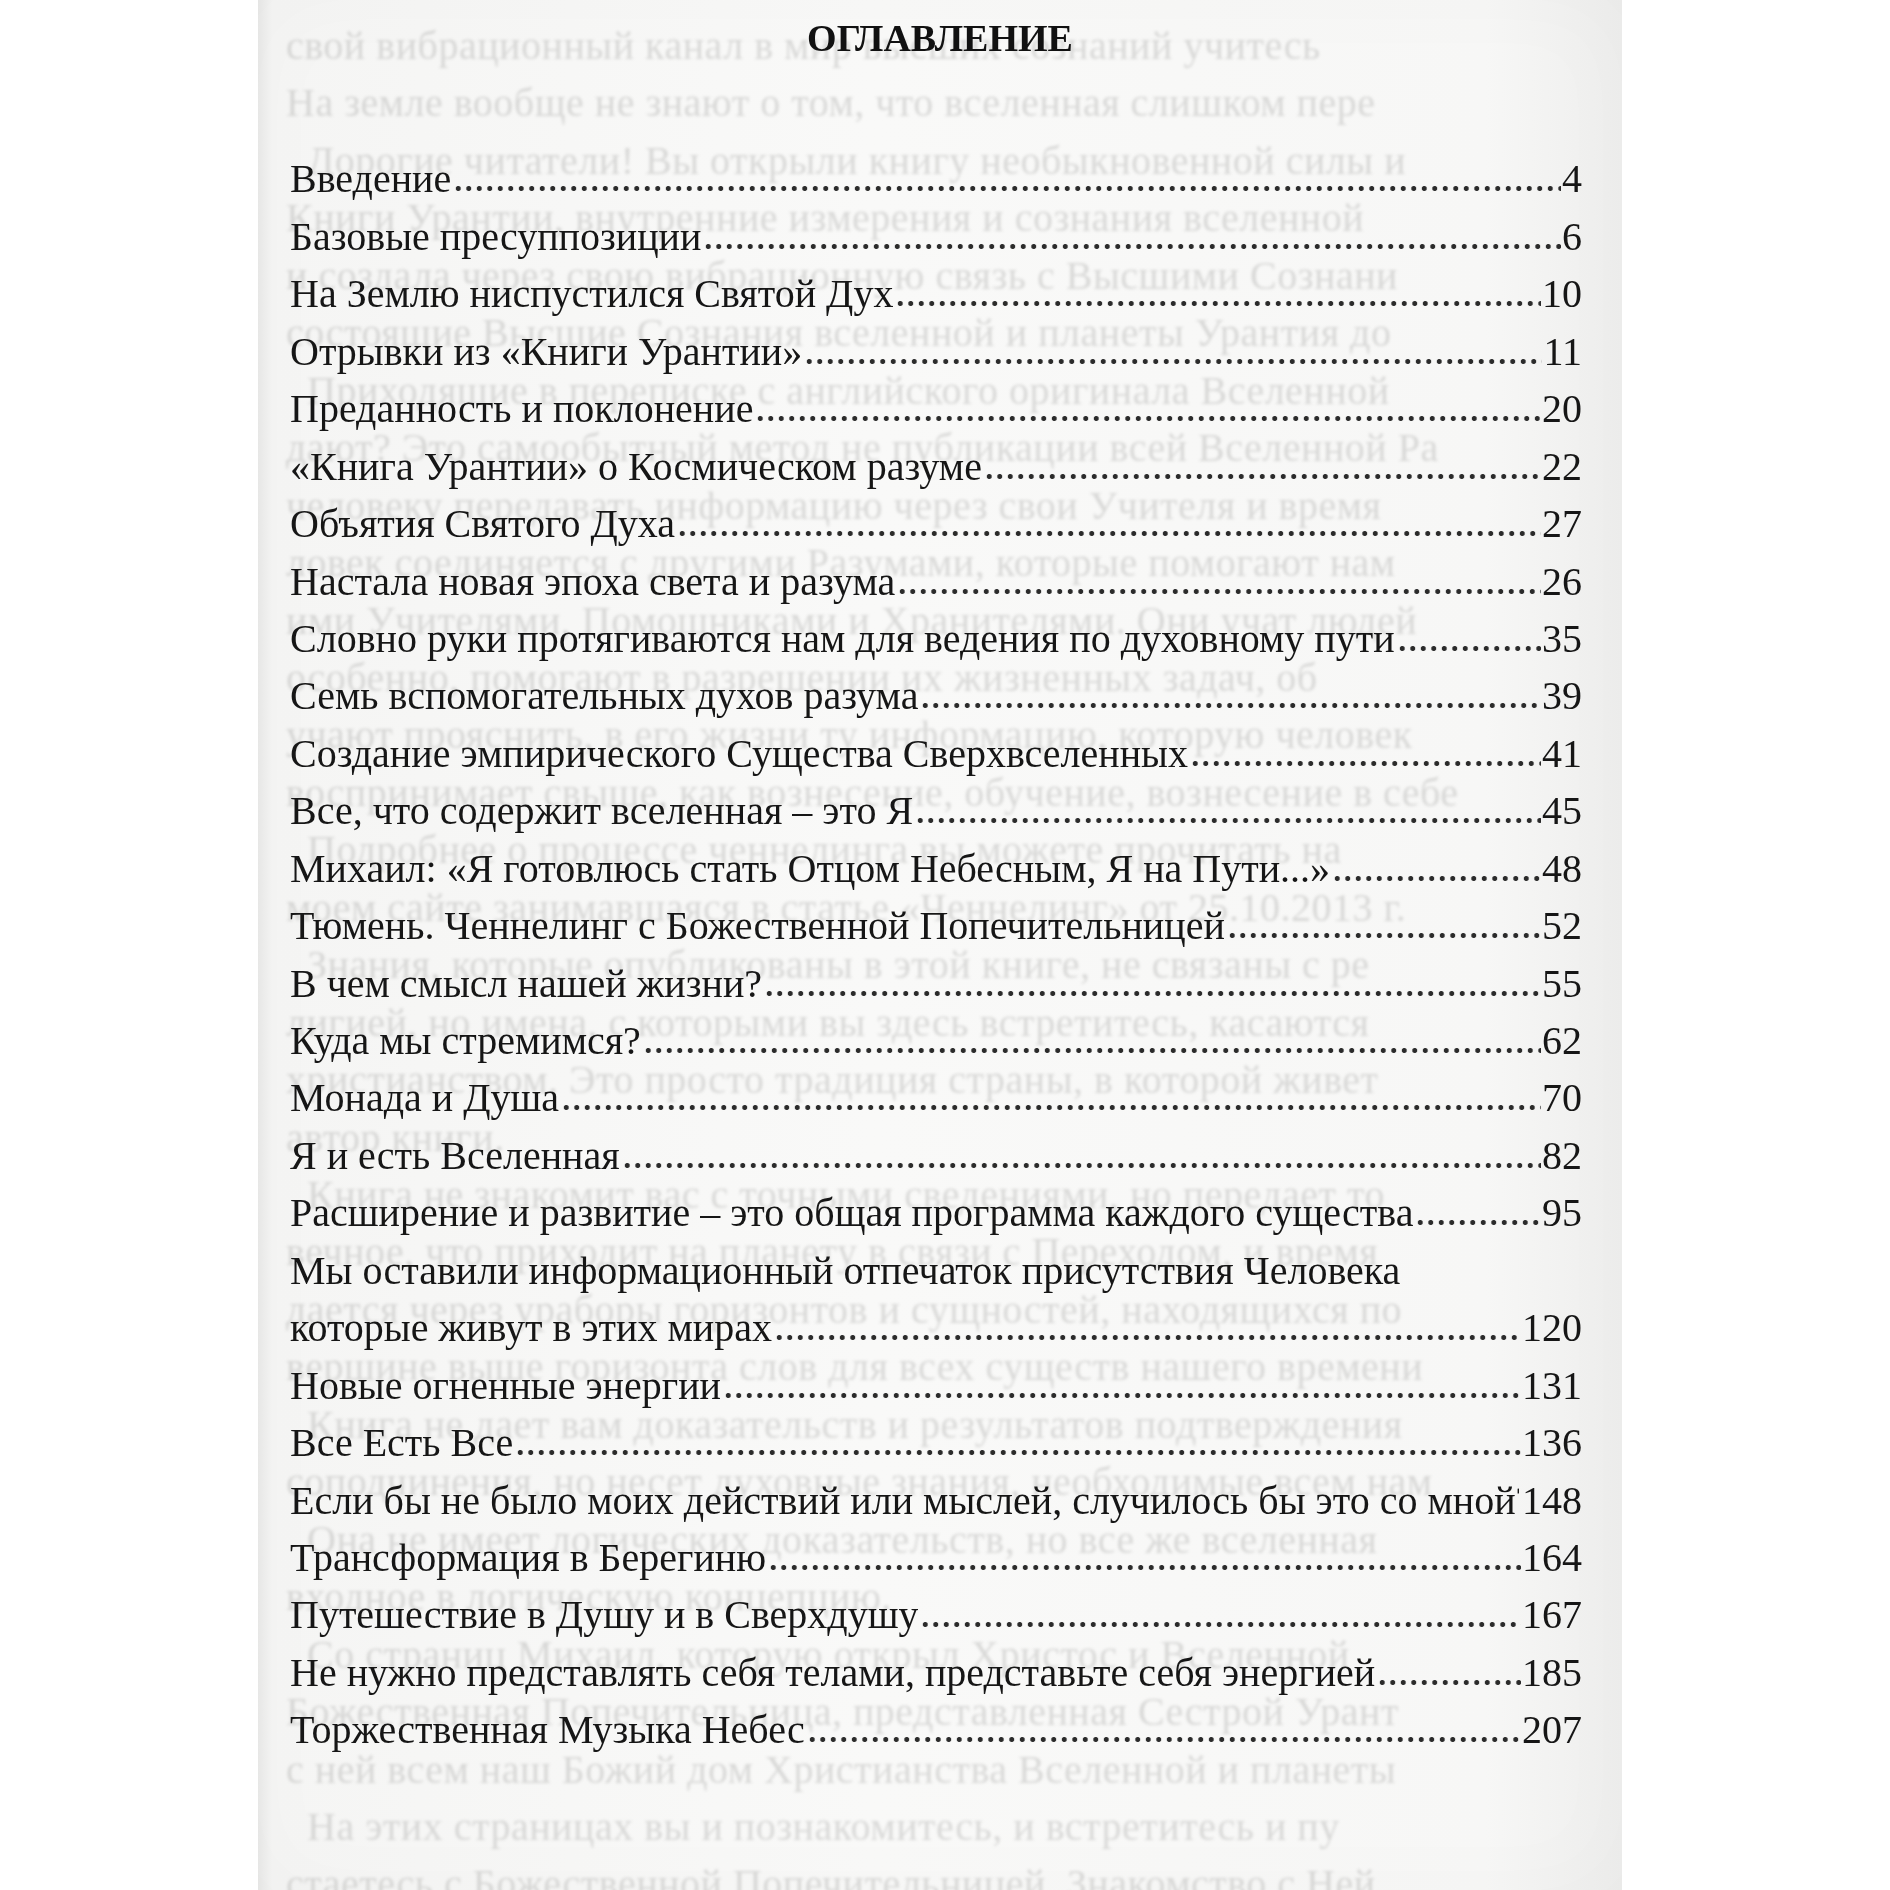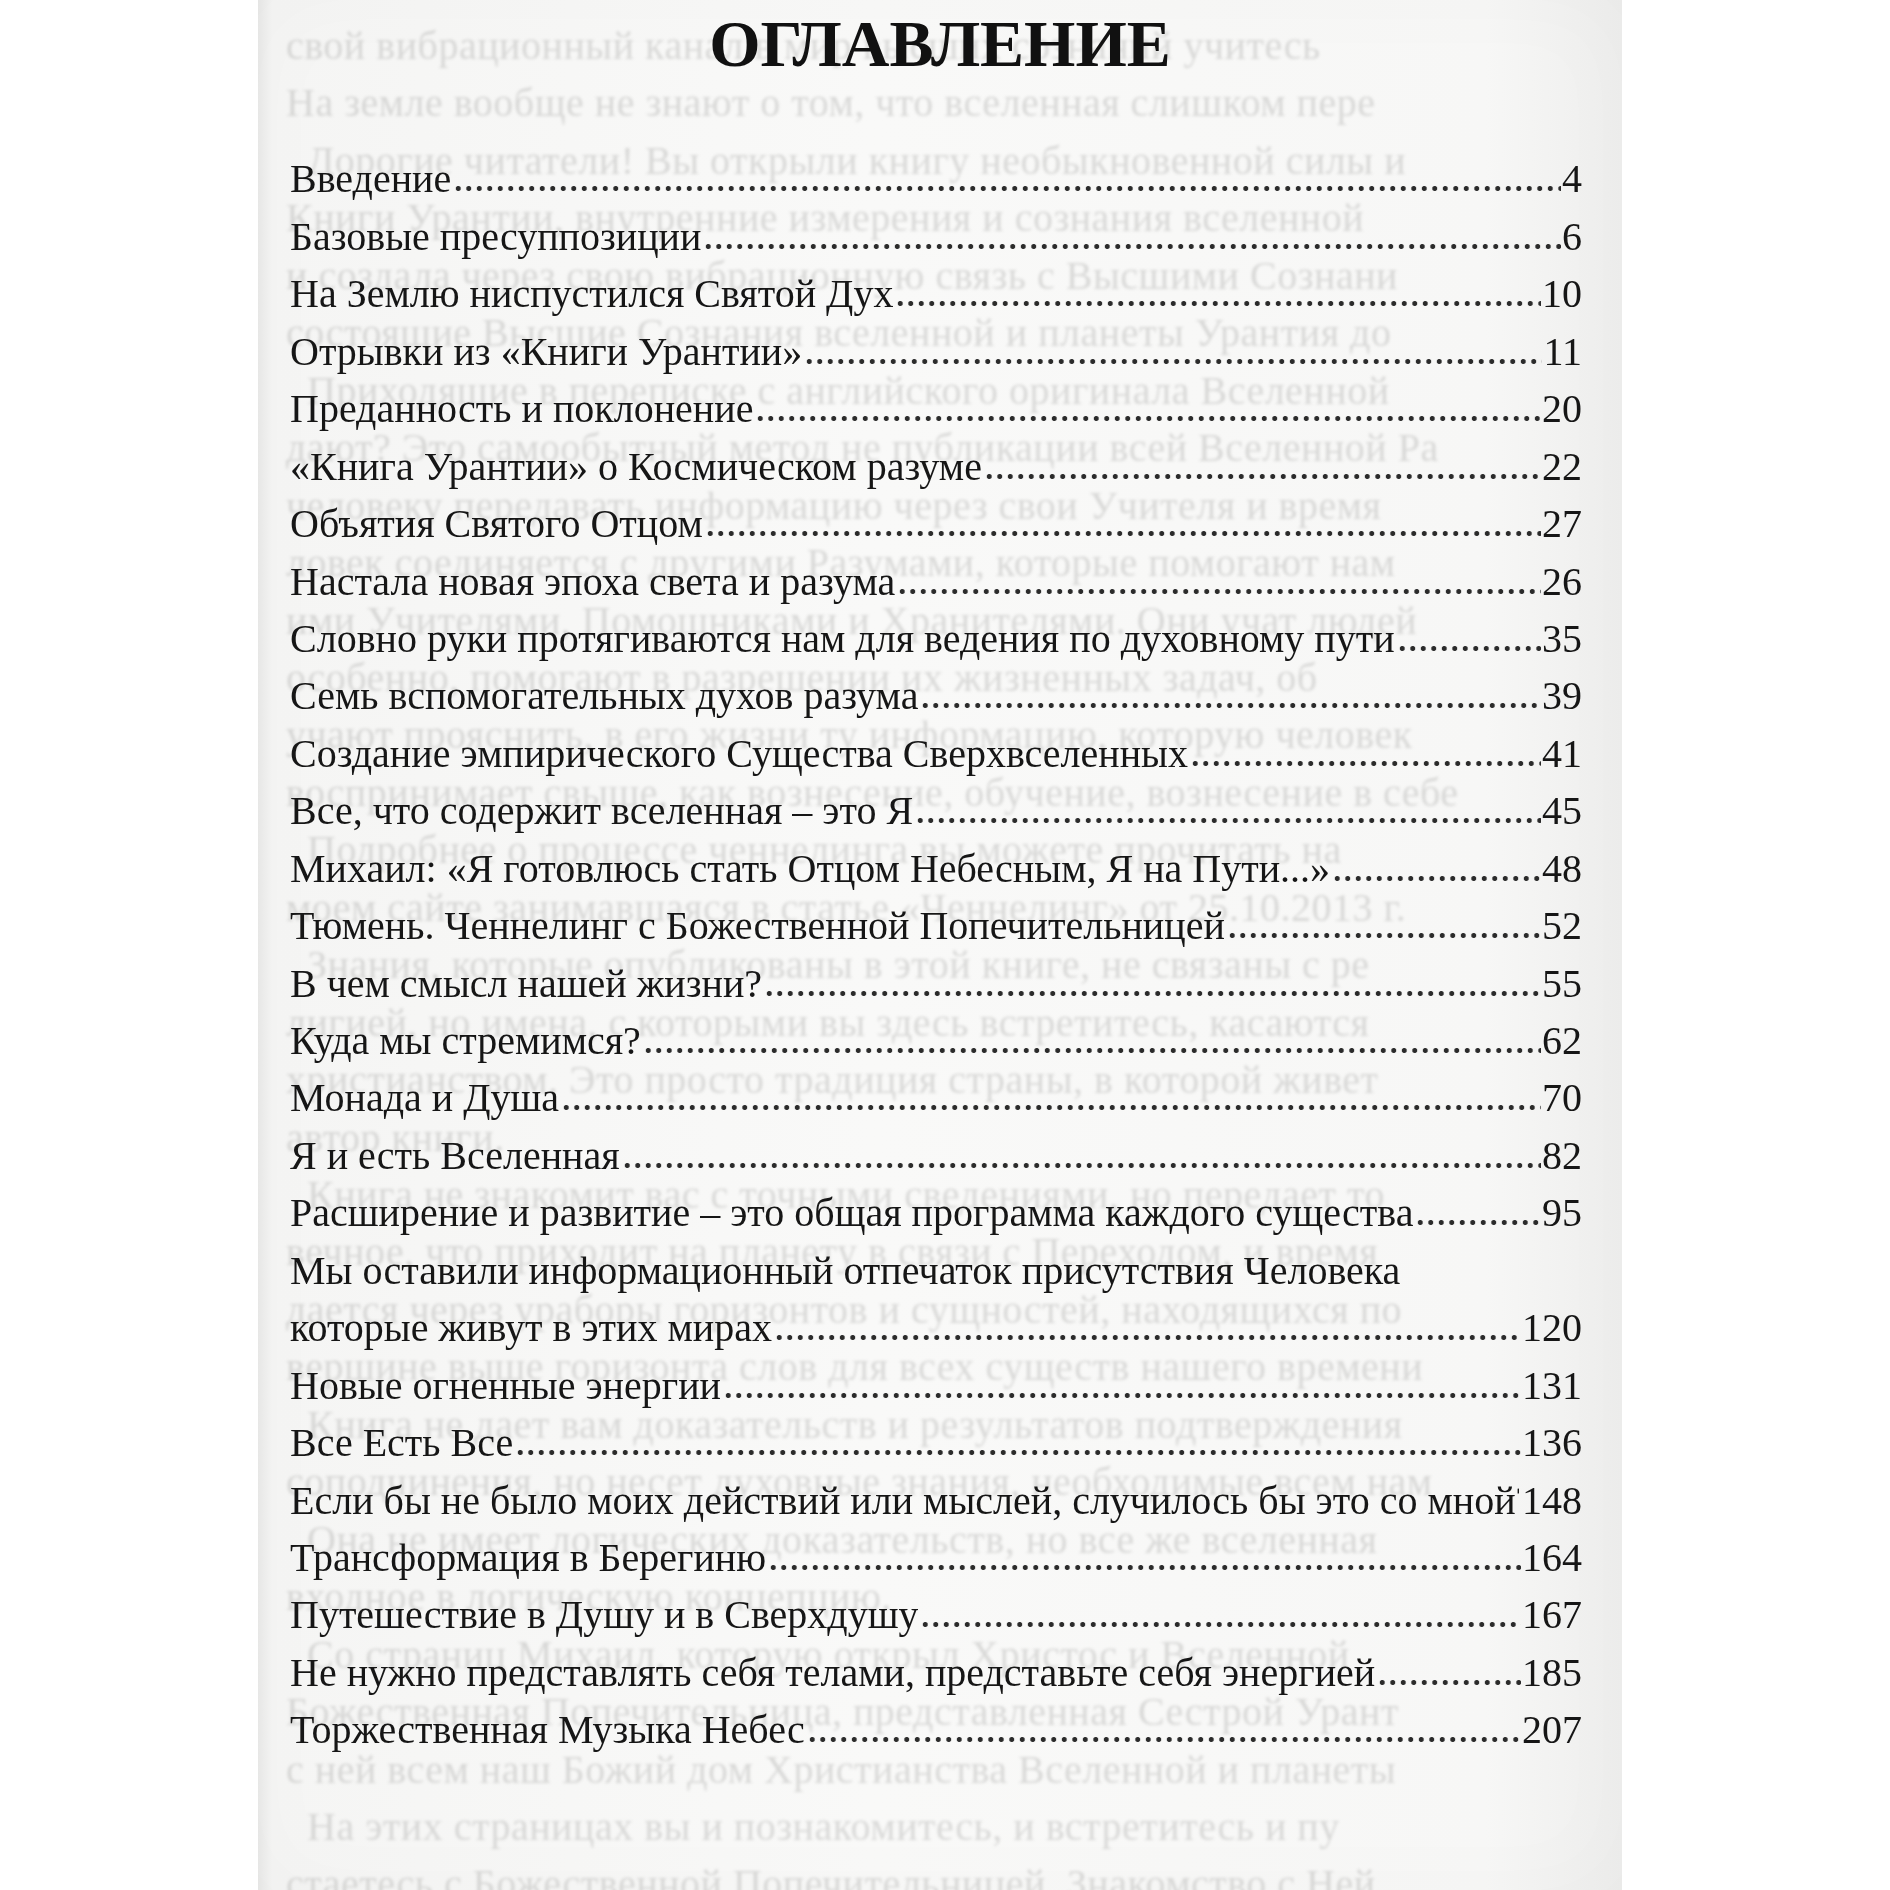--- a/index.html
+++ b/index.html
@@ -19,22 +19,22 @@
   .ghost-layer{position:absolute;top:0;left:28px;right:22px;bottom:0;pointer-events:none;}
   .ghost-line{
     position:absolute;left:0;right:0;
     font-size:40px;color:#8f8f8d;opacity:.30;
     filter:blur(1.4px);
     white-space:pre;overflow:hidden;
     letter-spacing:.5px;
   }
 
   .title{
-    position:absolute;top:6px;left:0;right:0;margin:0;
-    text-align:center;font-size:66px;font-weight:bold;color:#111;
+    position:absolute;top:6px;left:0;right:0;margin:10px;
+    text-align:center;font-size:38px;font-weight:bold;color:#111;
     letter-spacing:0px;
   }
 
   .toc{position:absolute;top:150px;left:32px;right:40px;}
   .toc-row{
     height:57.45px;box-sizing:border-box;
     display:flex;align-items:flex-end;padding-bottom:5px;
     font-size:40px;color:#161616;white-space:nowrap;
   }
   .toc-label{flex:0 1 auto;overflow:hidden;}
@@ -118,21 +118,21 @@
     <span class="toc-page">20</span>
   </div>
 
   <div class="toc-row">
     <span class="toc-label">«Книга Урантии» о Космическом разуме</span>
     <span class="leader"></span>
     <span class="toc-page">22</span>
   </div>
 
   <div class="toc-row">
-    <span class="toc-label">Объятия Святого Отцом</span>
+    <span class="toc-label">Объятия Святого Духа</span>
     <span class="leader"></span>
     <span class="toc-page">27</span>
   </div>
 
   <div class="toc-row">
     <span class="toc-label">Настала новая эпоха света и разума</span>
     <span class="leader"></span>
     <span class="toc-page">26</span>
   </div>
 

